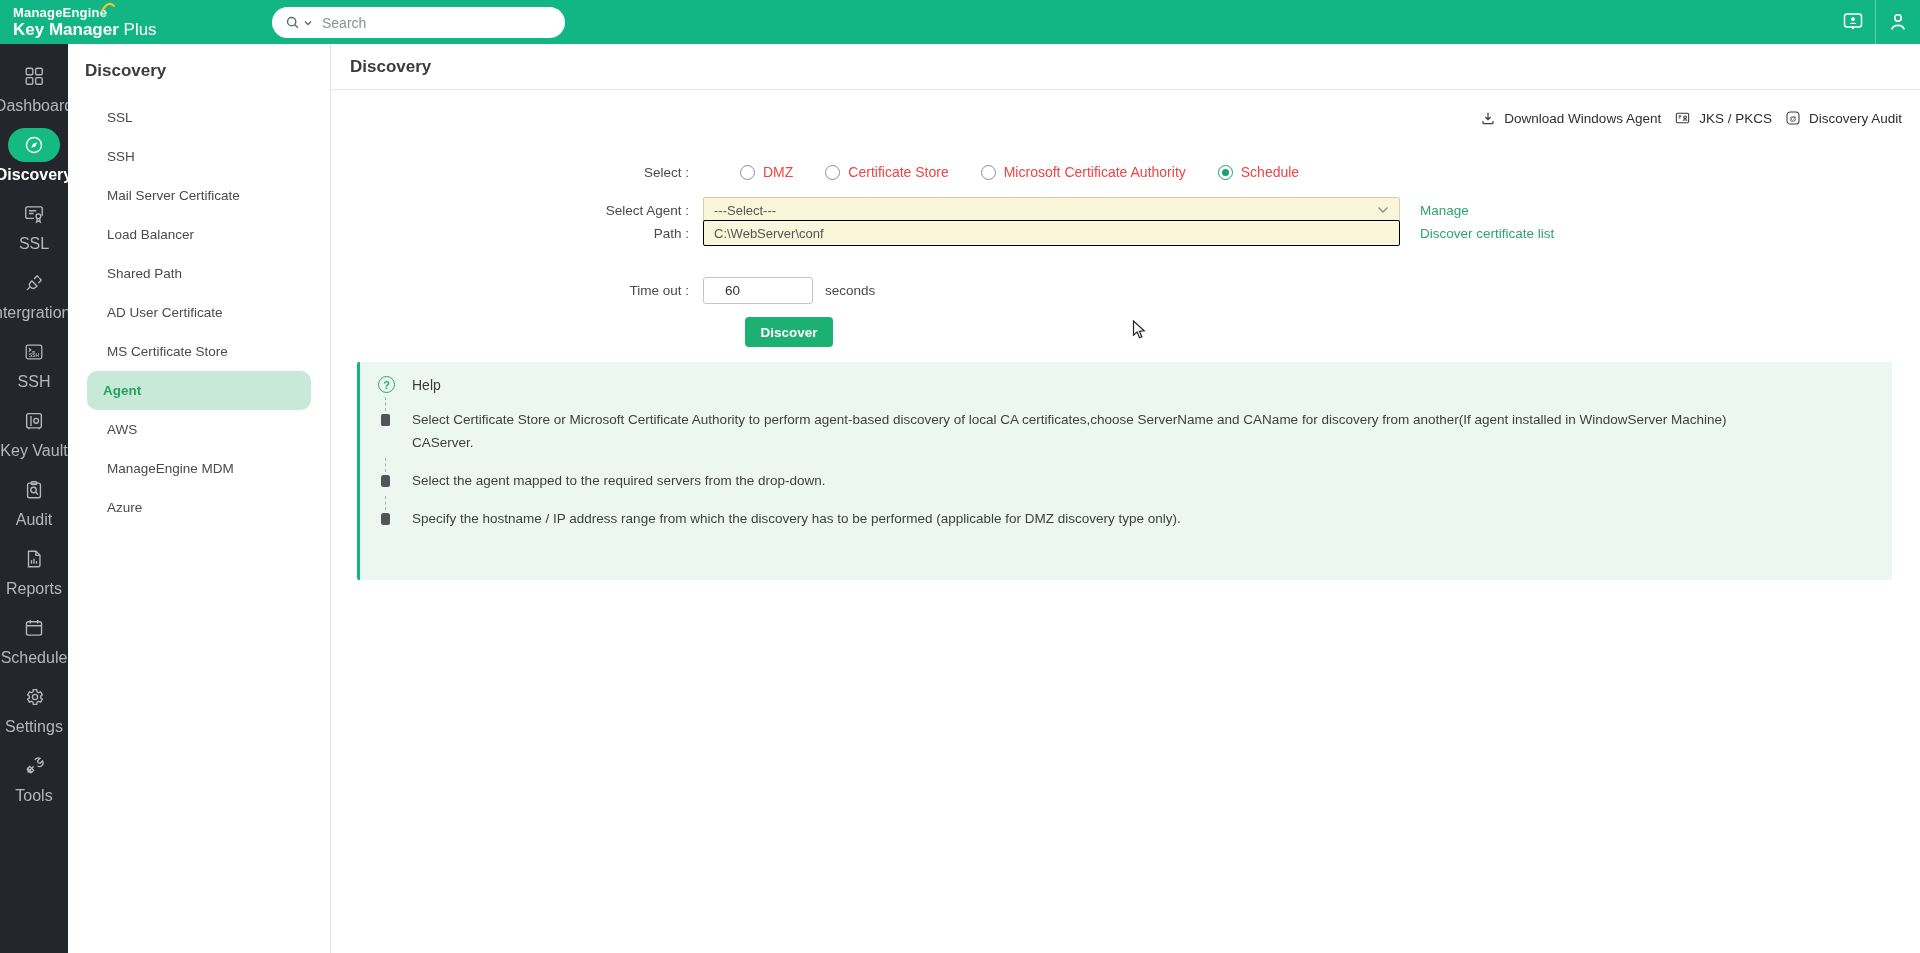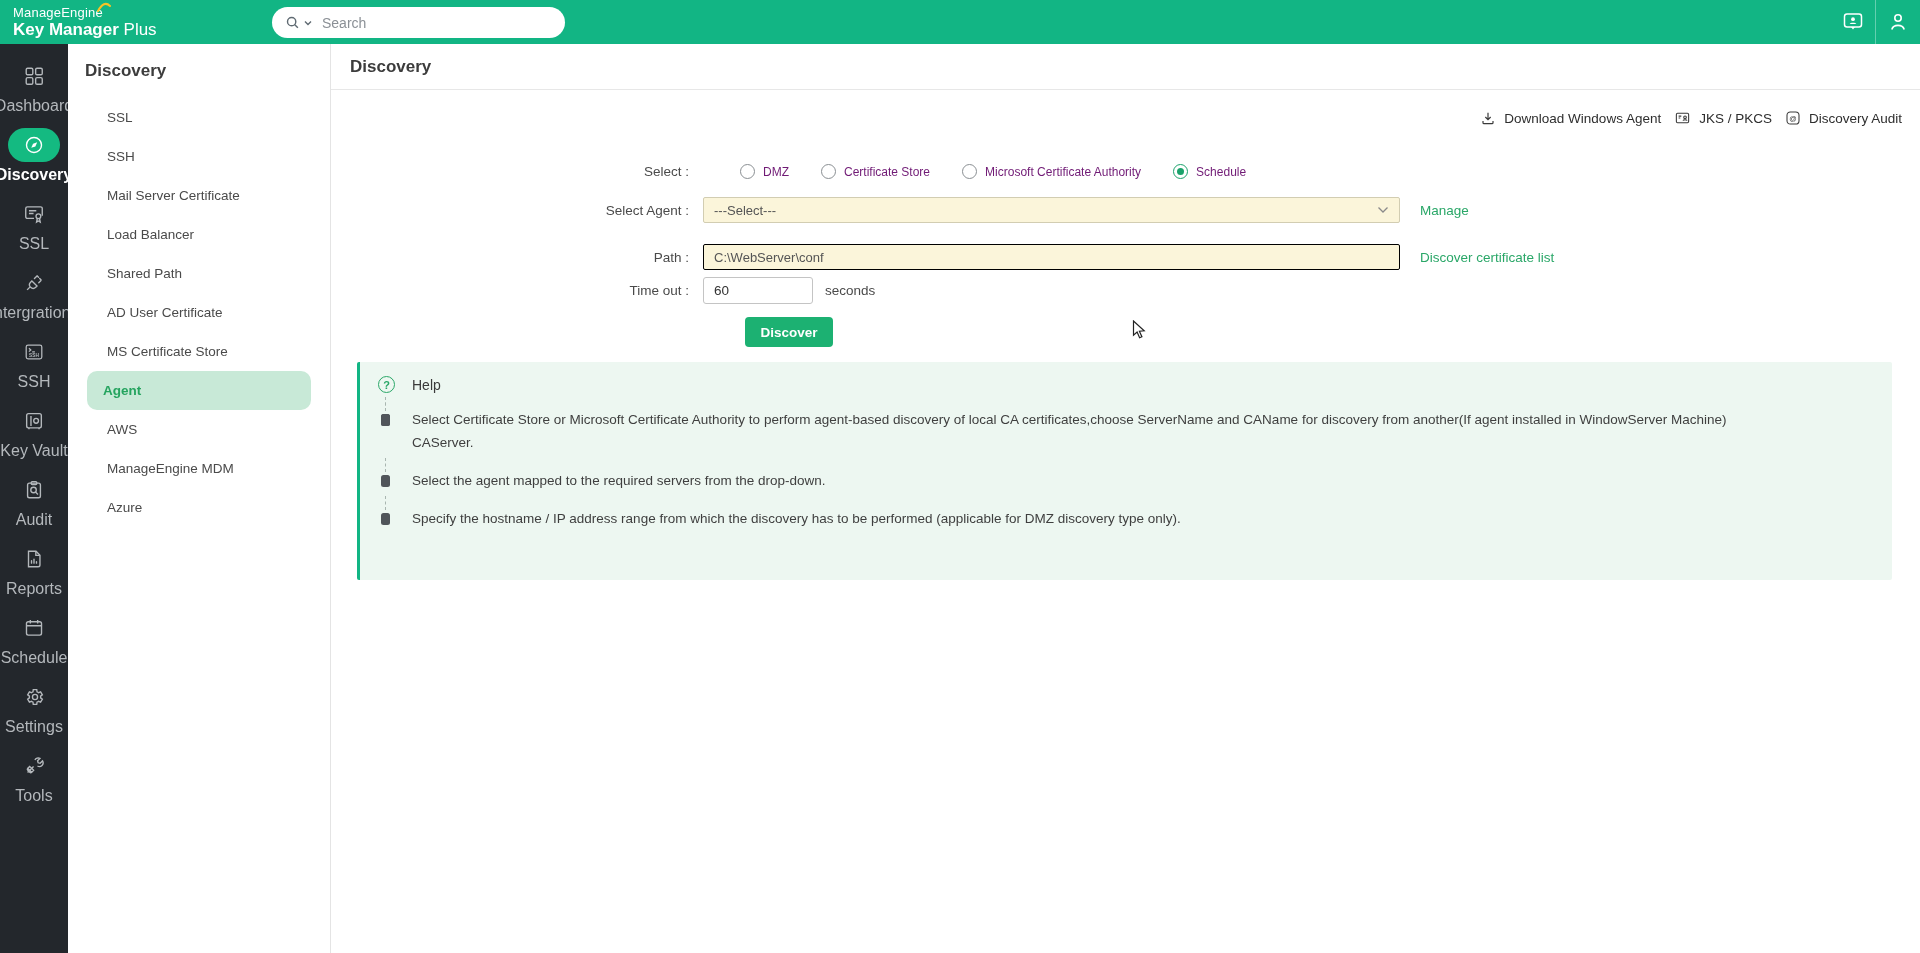--- a/index.html
+++ b/index.html
@@ -3,21 +3,21 @@
 <meta charset="utf-8">
 <style>
   * { margin:0; padding:0; box-sizing:border-box; }
   html,body { width:1920px; height:953px; overflow:hidden; }
   body { font-family:"Liberation Sans", sans-serif; background:#fff; }
   .app { position:relative; width:1920px; height:953px; overflow:hidden; }
 
   
   .topbar { position:absolute; left:0; top:0; width:1920px; height:44px; background:#12b584; display:flex; align-items:center; }
   .brand { position:absolute; left:13px; top:3px; color:#fff; line-height:1.1; }
-  .brand-l1 { font-size:13px; font-weight:normal; letter-spacing:.2px; position:relative; display:inline-block; }
+  .brand-l1 { font-size:13px; font-weight:bold; letter-spacing:.2px; position:relative; display:inline-block; }
   .brand-swoosh { position:absolute; right:-9px; top:-4px; }
   .brand-l2 { font-size:17px; }
   .brand-l2 b { font-weight:bold; }
   .searchbox { position:absolute; left:272px; top:7px; width:293px; height:31px; background:#fff; border-radius:16px; display:flex; align-items:center; padding:0 12px; }
   .searchbox input { border:none; outline:none; flex:1; font-size:14px; color:#444; background:transparent; font-family:"Liberation Sans",sans-serif; }
   .searchbox input::placeholder { color:#8b9096; }
   .search-ico { display:flex; align-items:center; margin-right:10px; color:#5f6a72; }
   .topbar-right { position:absolute; right:0; top:0; height:44px; display:flex; align-items:center; color:#fff; }
   .tb-ico { width:44px; height:44px; display:flex; align-items:center; justify-content:center; cursor:pointer; }
   .tb-divider { width:1px; height:44px; background:rgba(255,255,255,.35); }
@@ -46,25 +46,25 @@
   .tool-link .ti { display:flex; color:#3a3a3a; }
 
   
   .frow { position:absolute; left:0; display:flex; align-items:center; }
   .flabel { width:372px; text-align:right; padding-right:14px; font-size:13.5px; color:#4a4a4a; }
   .radio-group { display:flex; align-items:center; gap:32px; margin-left:37px; }
   .radio { display:flex; align-items:center; gap:8px; cursor:pointer; }
   .rb { width:15px; height:15px; border:1.5px solid #8a8f93; border-radius:50%; display:inline-flex; align-items:center; justify-content:center; background:#fff; }
   .rb.checked { border-color:#1ba26b; }
   .rb.checked::after { content:""; width:7px; height:7px; border-radius:50%; background:#1ba26b; }
-  .rlabel { font-size:12px; color:#701a75; }
+  .rlabel { font-size:14px; color:#ef4444; }
   .sel-box { width:697px; height:26px; background:#fbf5da; border:1px solid #d2cdb2; border-radius:2px; display:flex; align-items:center; padding:0 10px; font-size:13px; color:#555; cursor:pointer; position:relative; }
   .sel-box .chev { position:absolute; right:10px; color:#8a8a8a; display:flex; }
   .txt-cream { width:697px; height:26px; background:#fbf5da; border:1px solid #000000; border-radius:2px; font-size:13px; color:#555; padding:0 10px; font-family:"Liberation Sans",sans-serif; outline:none; }
-  .txt-small { width:110px; height:27px; background:#fff; border:1px solid #c4c4c4; border-radius:3px; font-size:13.5px; color:#333; padding:0 10px; font-family:"Liberation Sans",sans-serif; outline:none; }
+  .txt-small { width:110px; height:27px; background:#fff; border:1px solid #c4c4c4; border-radius:3px; font-size:13.5px; color:#333; padding:0 21px; font-family:"Liberation Sans",sans-serif; outline:none; }
   .green-link { font-size:13.5px; color:#2aa768; margin-left:20px; cursor:pointer; white-space:nowrap; }
   .unit { font-size:13.5px; color:#4a4a4a; margin-left:12px; }
   .btn-discover { position:absolute; left:414px; top:273px; width:88px; height:30px; background:#1cb172; color:#fff; border:none; border-radius:4px; font-size:13.5px; font-weight:600; cursor:pointer; font-family:"Liberation Sans",sans-serif; }
 
   
   .help { position:absolute; left:26px; top:318px; width:1535px; height:218px; background:#edf7f1; border-left:3px solid #12b584; border-radius:2px; padding:14px 20px 0 18px; }
   .help-head { display:flex; align-items:center; gap:17px; }
   .help-q { width:17px; height:17px; border:1.5px solid #2aa768; border-radius:50%; color:#2aa768; font-size:11px; font-weight:bold; display:flex; align-items:center; justify-content:center; }
   .help-title { font-size:14px; color:#3a3a3a; }
   .help-item { position:relative; margin-top:15px; padding-left:34px; font-size:13.5px; color:#3f3f3f; line-height:23px; max-width:1395px; }
@@ -328,21 +328,21 @@
         <span>---Select---</span>
         <span class="chev">
           <svg width="12" height="8" viewBox="0 0 12 8">
               <path d="M1.5 1.5l4.5 4.5 4.5-4.5" fill="none" stroke="currentColor" stroke-width="1.3"></path>
             </svg>
         </span>
       </div>
       <span class="green-link">Manage</span>
     </div>
 
-    <div class="frow" style="top:200px;align-items:center;">
+    <div class="frow" style="top:176px;align-items:center;">
       <div class="flabel">Path :</div>
       <input class="txt-cream" type="text" value="C:\WebServer\conf" style="">
       <span class="green-link">Discover certificate list</span>
     </div>
 
     <div class="frow" style="top:233px;">
       <div class="flabel">Time out :</div>
       <input class="txt-small" type="text" value="60" style="">
       <span class="unit">seconds</span>
     </div>

